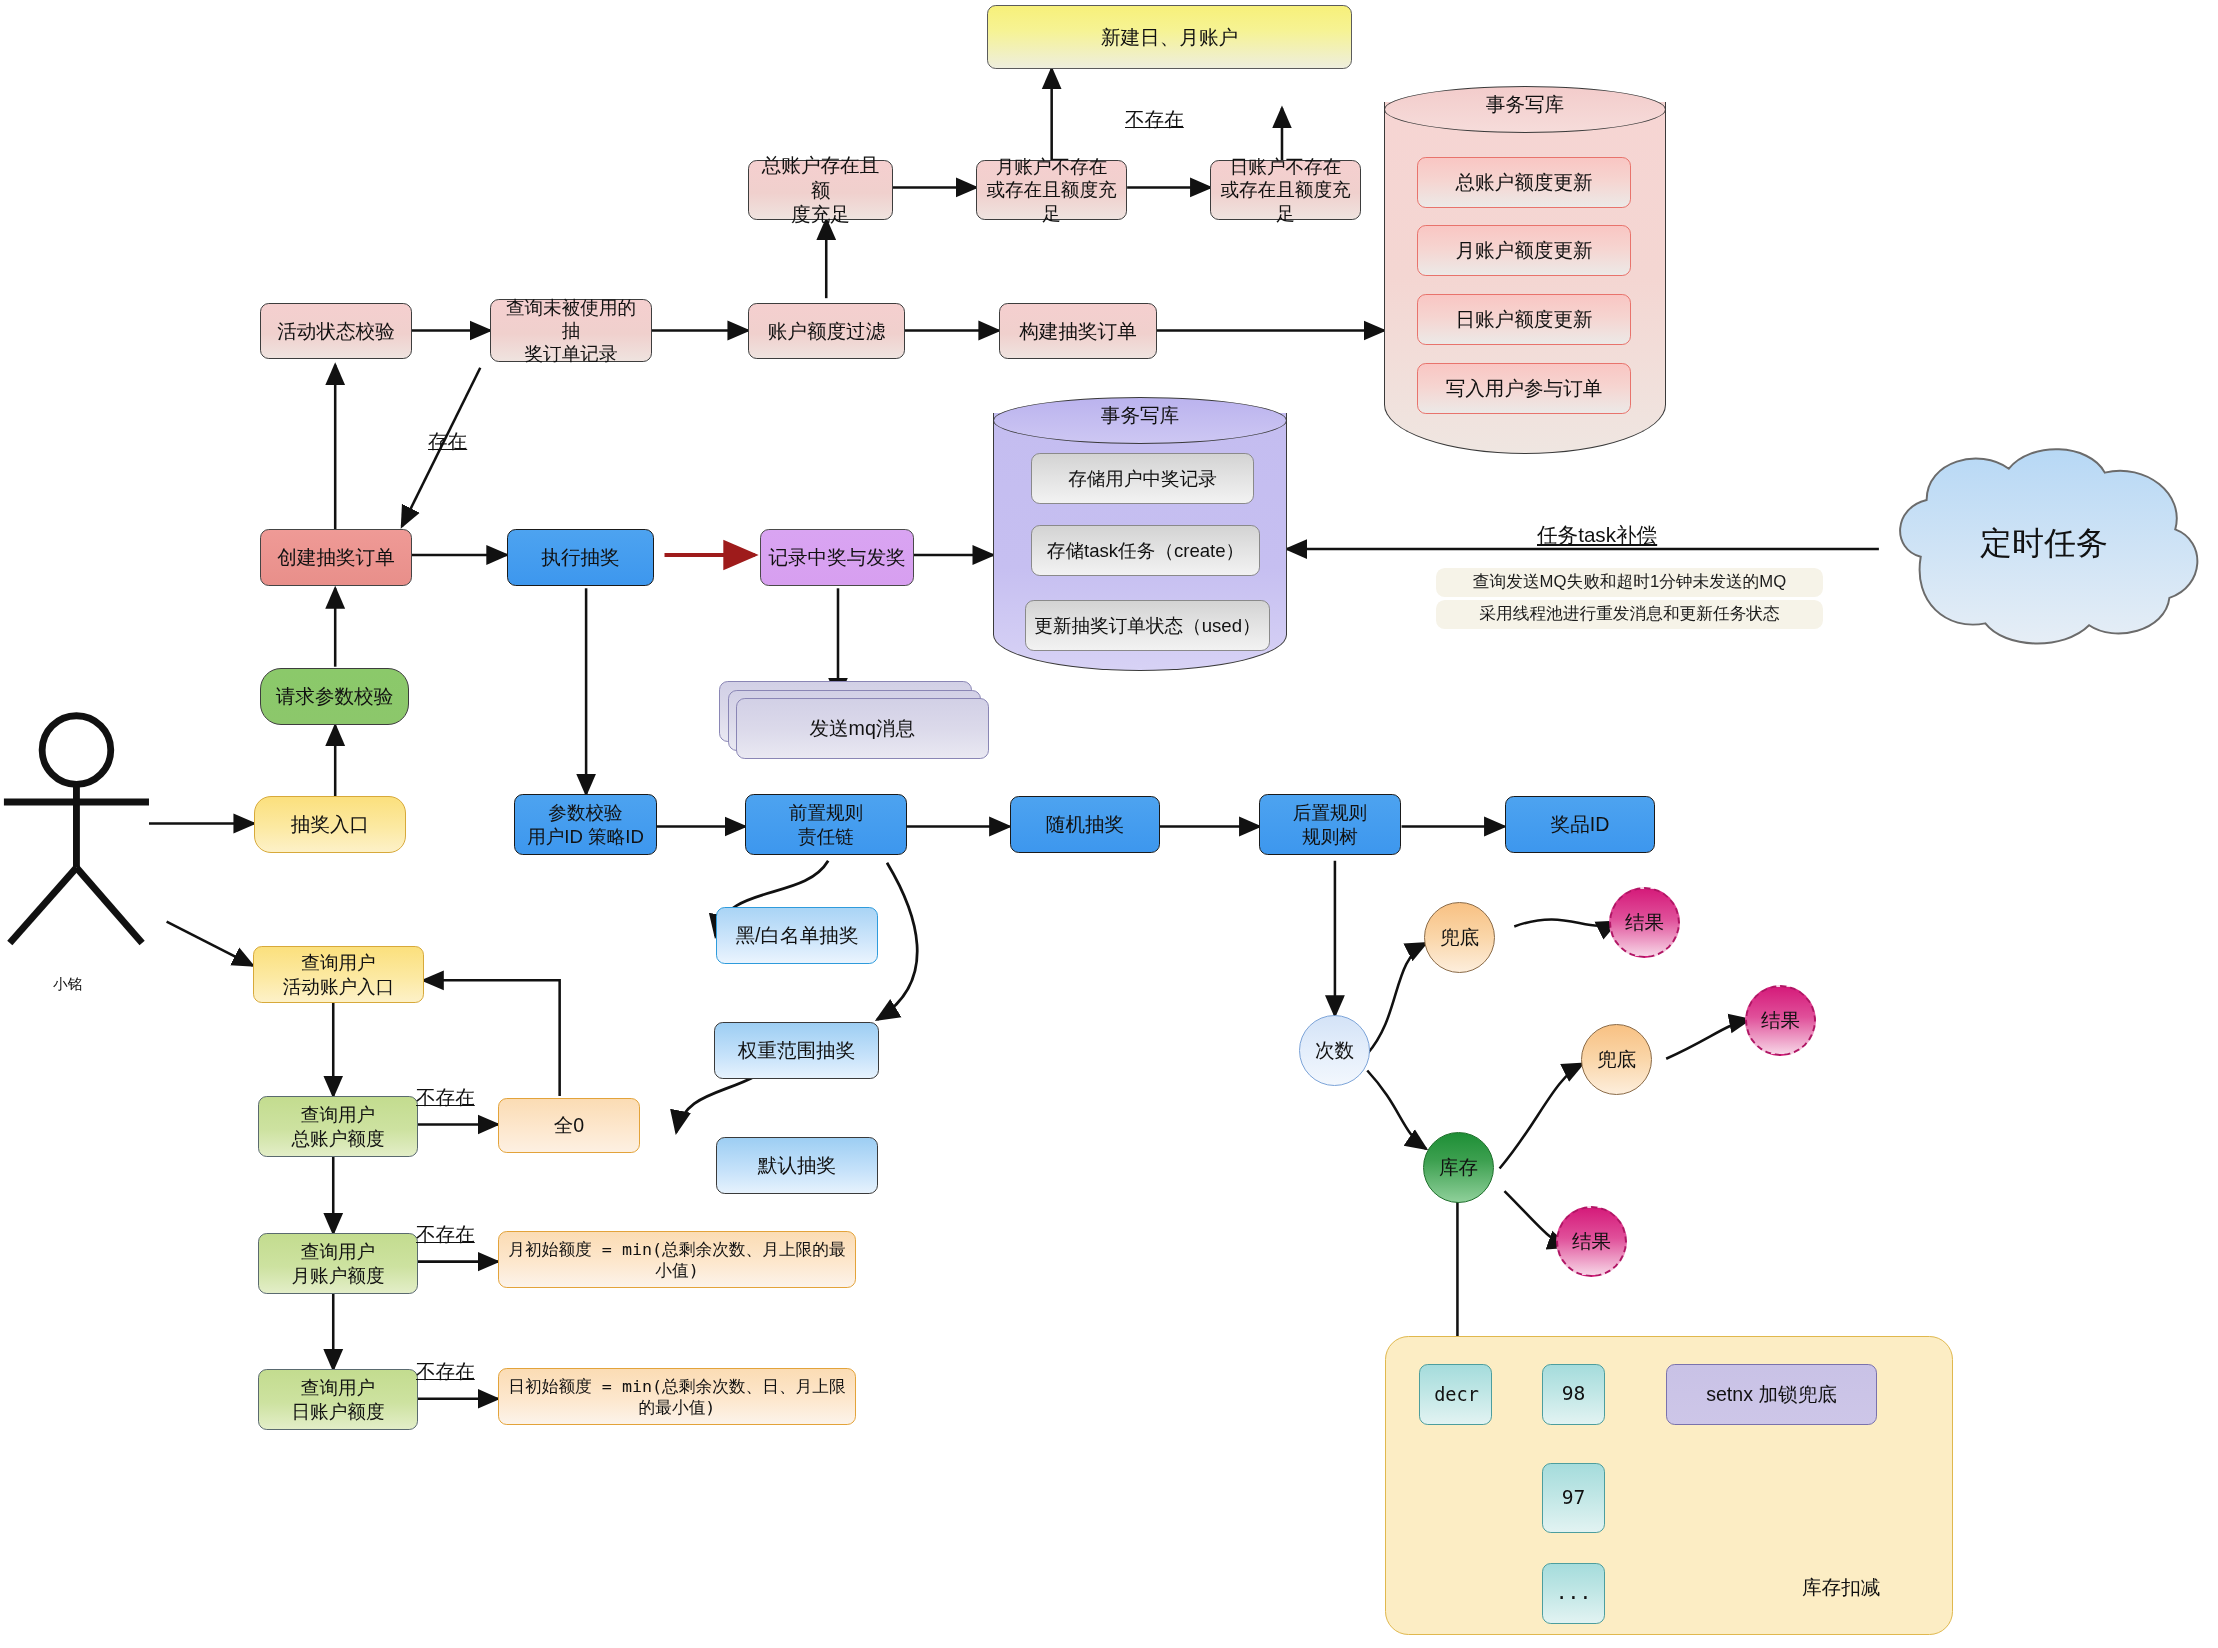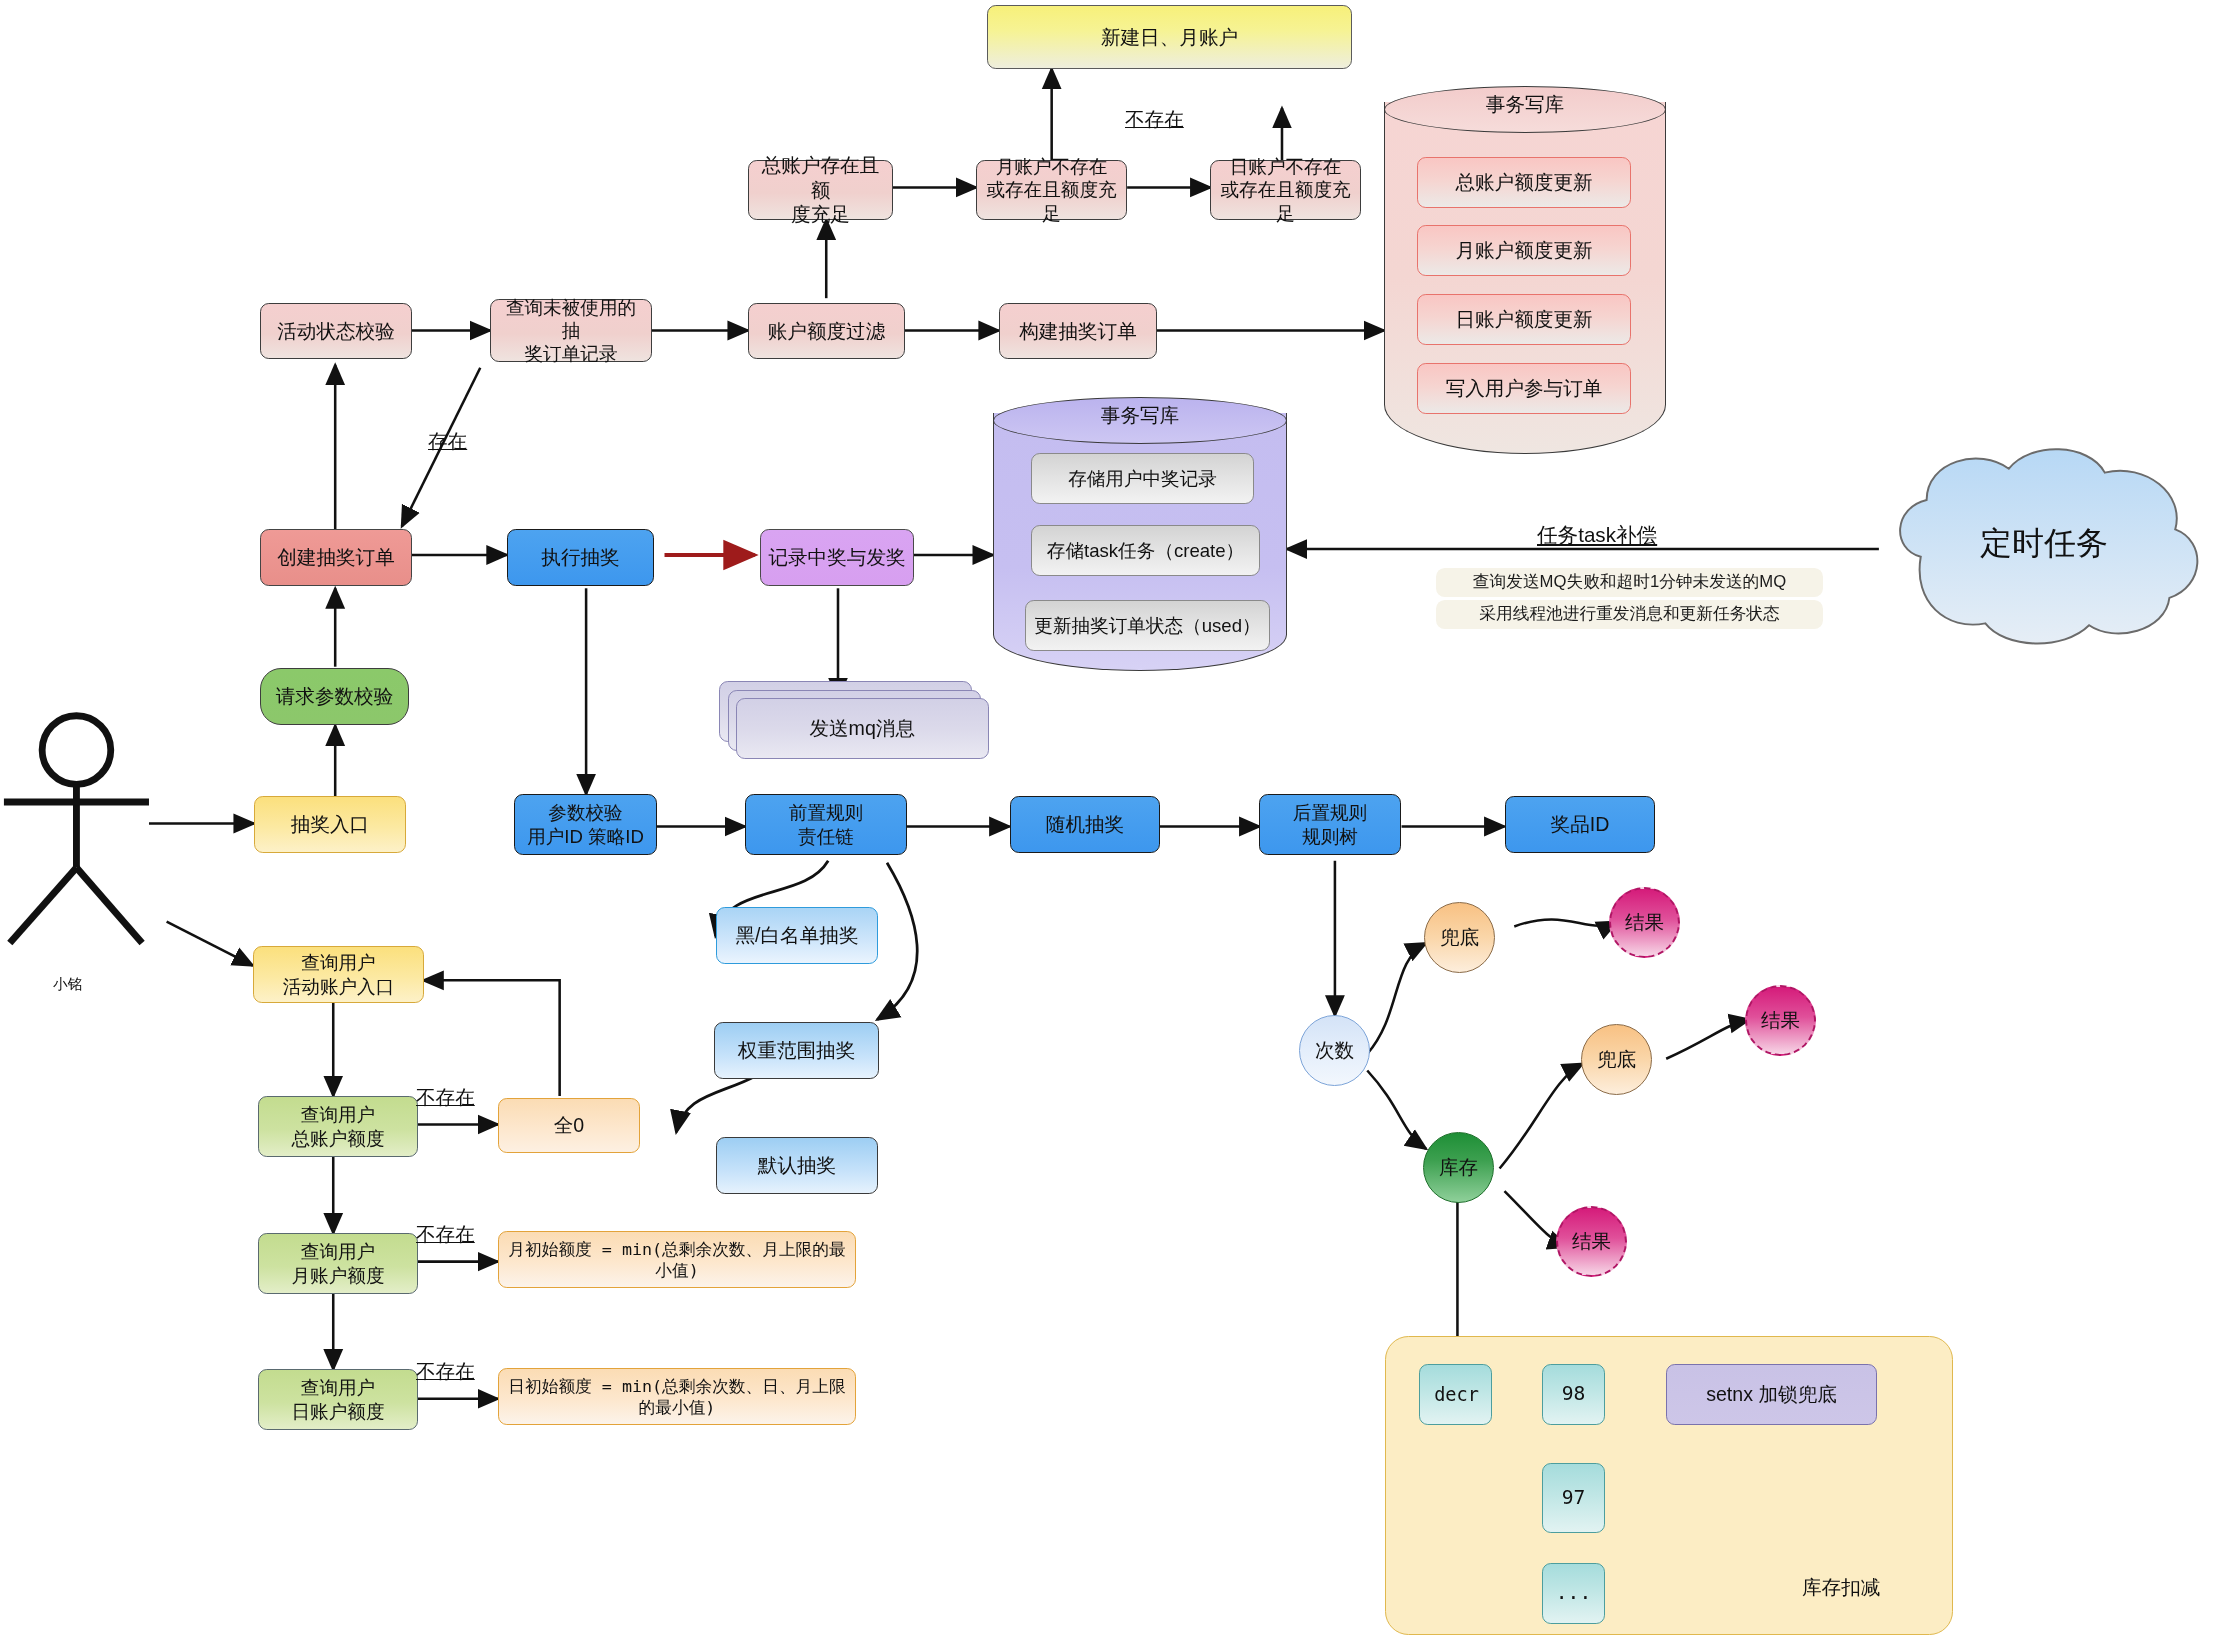--- a/index.html
+++ b/index.html
@@ -383,21 +383,21 @@
         <stop offset="0%" stop-color="#b7d8f5"></stop>
         <stop offset="100%" stop-color="#e6eef6"></stop>
       </linearGradient>
     </defs>
     <path d="M 60,120 C 30,112 32,70 66,62 C 66,22 120,8 150,30 C 172,2 232,4 248,34
              C 290,24 330,56 320,92 C 352,104 350,150 314,162 C 310,196 258,208 232,190
              C 206,216 146,214 126,188 C 86,196 52,166 60,120 Z" fill="url(#cg)" stroke="#6b6b6b" stroke-width="2"></path>
   </svg>
   <div class="node" style="left:1941px; top:518px; width:206px; height:49px; font-size:32px; border:none; background:none;">定时任务</div>
 
-  <div class="node n-yellow" style="left:254px; top:796px; width:152px; height:57px;">抽奖入口</div>
+  <div class="node n-yellow" style="left:254px; top:796px; width:152px; height:57px;border-radius:17px;">抽奖入口</div>
   <div class="node n-blue" style="left:514px; top:794px; width:143px; height:61px; font-size:18.6px;">参数校验
 用户ID 策略ID</div>
   <div class="node n-blue" style="left:745px; top:794px; width:162px; height:61px; font-size:18.6px;">前置规则
 责任链</div>
   <div class="node n-blue" style="left:1010px; top:796px; width:150px; height:57px;">随机抽奖</div>
   <div class="node n-blue" style="left:1259px; top:794px; width:142px; height:61px; font-size:18.6px;">后置规则
 规则树</div>
   <div class="node n-blue" style="left:1505px; top:796px; width:150px; height:57px;">奖品ID</div>
 
   <div class="node n-blue-l" style="left:716px; top:907px; width:162px; height:57px;">黑/白名单抽奖</div>

